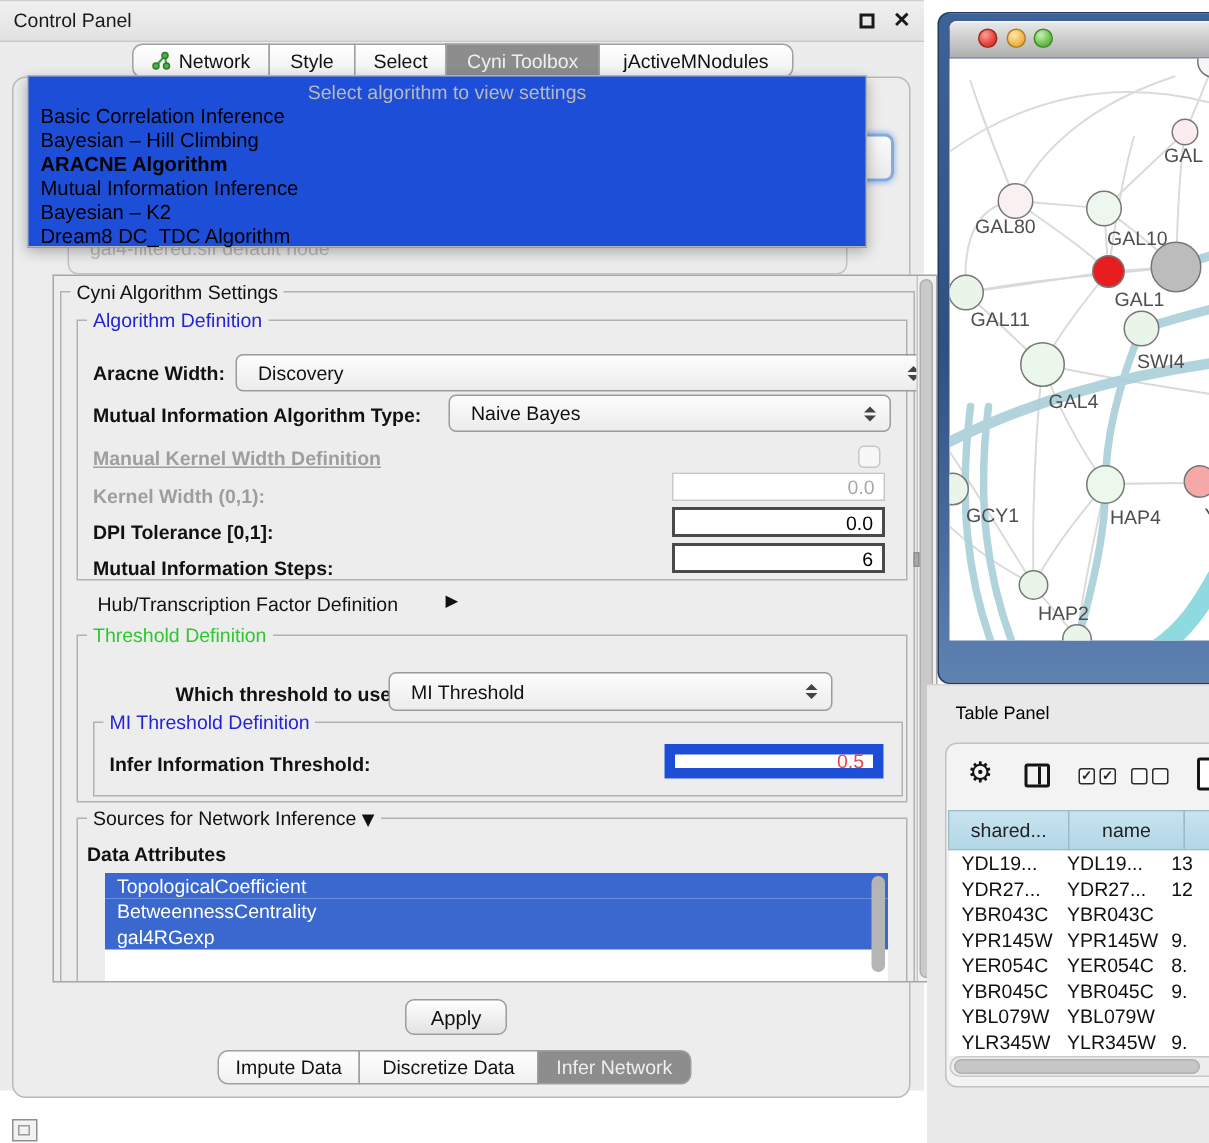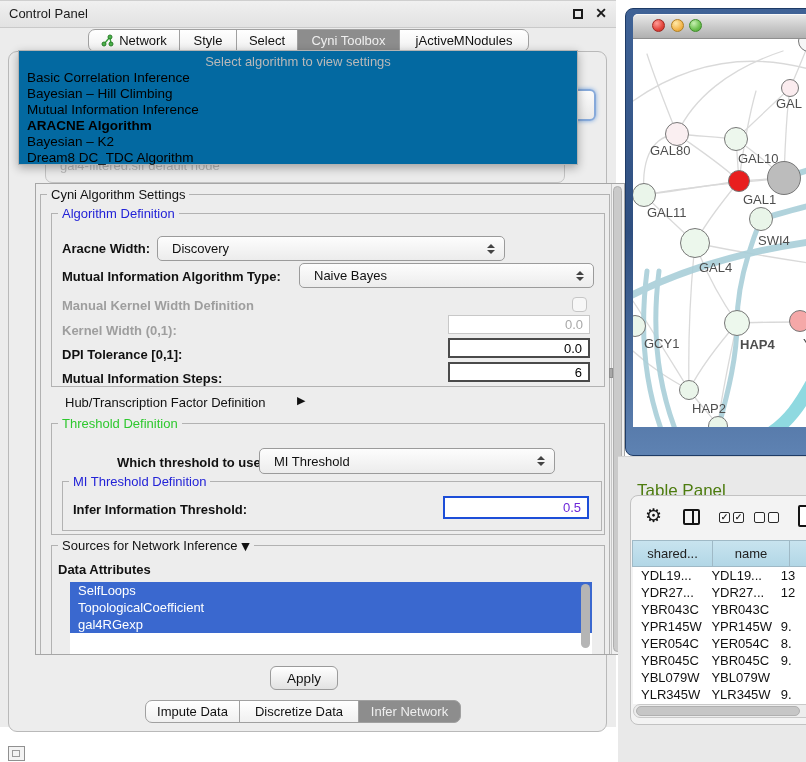--- a/index.html
+++ b/index.html
@@ -22,21 +22,21 @@
   .tabs-top { left:88px; top:28px; }
   .tabs-bottom { left:145px; top:699px; }
   .seg { display:flex; align-items:center; justify-content:center; gap:5px;
          background:linear-gradient(#ffffff,#f0f0f0); border:1px solid #a0a0a0; margin-left:-1px;
          height:23px; font-size:13px; color:#111; white-space:nowrap; }
   .seg:first-child { border-radius:7px 0 0 7px; margin-left:0; }
   .seg:last-child { border-radius:0 7px 7px 0; }
   .seg.selected { background:#8d8d8d; color:#efefef; }
 
   
-  .popup { position:absolute; left:18px; top:49px; width:560px; height:115px; background:#0369a1;
+  .popup { position:absolute; left:18px; top:49px; width:560px; height:115px; background:#1d4ed8;
            border:1px solid #b3b3b3; box-shadow:0 3px 9px rgba(0,0,0,.3); z-index:40; padding-top:3px; }
   .popup-placeholder { text-align:center; color:#b9b9b9; height:16px; line-height:15px; font-size:13px; }
   .popup-item { height:16px; line-height:16px; padding-left:8px; font-size:13.5px; color:#000; }
   .popup-item.bold { font-weight:700; }
 
   
   .focus-frag { position:absolute; left:566px; top:88px; width:30px; height:32px; z-index:5;
                 border:2px solid #86a9da; border-radius:6px; background:linear-gradient(#fbfbfb,#e9e9e9);
                 box-shadow:0 0 4px #7aa7e0; }
   .hidden-combo { position:absolute; left:45px; top:142px; width:520px; height:40px; z-index:4;
@@ -63,21 +63,21 @@
            background:linear-gradient(#fdfdfd,#ececec); display:flex; align-items:center; padding-left:14px; font-size:13px; }
   .spinner { position:absolute; right:9px; top:50%; transform:translateY(-50%); display:flex; flex-direction:column; gap:2px; }
   .spinner i { display:block; width:0; height:0; border-left:4px solid transparent; border-right:4px solid transparent; }
   .spinner .up { border-bottom:4px solid #444; }
   .spinner .down { border-top:4px solid #444; }
 
   .field { position:absolute; background:#fff; display:flex; align-items:center; justify-content:flex-end;
            padding-right:6px; font-size:13px; }
   .field.disabled { border:1px solid #c8c8c8; color:#a8a8a8; }
   .field.strong { border:2px solid #4a4a4a; color:#000; }
-  .field.normal { border:2px solid #1d4ed8; color:#6d28d9;padding-left:12px; }
+  .field.normal { border:7px solid #1d4ed8; color:#ef4444;padding-left:12px; }
 
   .checkbox { position:absolute; width:15px; height:15px; border:1px solid #c6c6c6; border-radius:4px; background:#f7f7f7; }
 
   .tri { font-family:"DejaVu Sans",sans-serif; font-size:11px; color:#111; }
 
   .attr-list { position:absolute; left:18px; top:36px; width:522px; height:76px; background:#fff; }
   .attr-item { height:17px; line-height:17px; padding-left:8px; background:#3a68cf; color:#fff; font-size:13px; }
   .attr-scroll { position:absolute; right:2px; top:2px; width:9px; height:64px; background:#b5b5b5; border-radius:5px; }
 
   .apply-btn { position:absolute; left:270px; top:665px; width:68px; height:24px; border:1px solid #9b9b9b;
@@ -99,21 +99,21 @@
   .light.red { left:19px; background:radial-gradient(circle at 35% 30%,#ff9d97,#e3443c 60%,#b92f28); border:1px solid #9f2620; }
   .light.yellow { left:38px; background:radial-gradient(circle at 35% 30%,#ffe9a8,#f3b64d 60%,#d99a2b); border:1px solid #b07f22; }
   .light.green { left:56px; background:radial-gradient(circle at 35% 30%,#c7f0b2,#6cc04f 60%,#4a9f33); border:1px solid #3f8c2a; }
   .net-canvas { position:absolute; left:7px; top:30px; width:183px; height:388px; background:#fff; overflow:hidden; }
   .net-canvas svg { position:absolute; left:0; top:0; }
   .net-node { position:absolute; border:1px solid #777; border-radius:50%; }
   .net-label { position:absolute; font-size:13px; color:#4e4e4e; white-space:nowrap; }
 
   
   .right-bg { position:absolute; left:618px; top:456px; width:188px; height:306px; background:#e9e9e9; border-top:1px solid #d4d4d4; }
-  .tp-title { position:absolute; left:19px; top:24px; font-size:17px; color:#4d7c0f; }
+  .tp-title { position:absolute; left:19px; top:11px; font-size:12px; color:#000000; }
   .tp-box { position:absolute; left:12px; top:38px; width:184px; height:230px; background:#f3f3f3;
             border:1px solid #c2c2c2; border-radius:8px; }
   .tp-gear { position:absolute; left:14px; top:8px; font-family:"DejaVu Sans",sans-serif; font-size:19px; color:#141414; }
   .tp-colicon { position:absolute; left:52px; top:13px; width:17px; height:16px; border:2px solid #141414; border-radius:2px; }
   .tp-colicon i { position:absolute; left:50%; top:0; bottom:0; width:2px; background:#141414; display:block; }
   .cb { position:absolute; width:11px; height:11px; border:1.5px solid #2a2a2a; border-radius:2px; font-size:9px;
         line-height:9px; text-align:center; color:#2a2a2a; font-weight:700; background:#fafafa; }
   .tp-particon { position:absolute; left:167px; top:9px; width:20px; height:22px; border:2px solid #141414; border-radius:2px; background:#fff; }
   .tp-header { position:absolute; left:2px; top:44px; display:flex; height:27px; }
   .tp-hcell { background:linear-gradient(#c8e3ef,#b2d7e6); border:1px solid #9fb9c6; margin-left:-1px;
@@ -168,53 +168,53 @@
     <div class="focus-frag"></div>
 
     <div class="hidden-combo">
       <span>gal4-filtered.sif default node</span>
     </div>
 
     <div class="popup">
       <div class="popup-placeholder">Select algorithm to view settings</div>
       <div class="popup-item">Basic Correlation Inference</div>
       <div class="popup-item">Bayesian – Hill Climbing</div>
+      <div class="popup-item bold">ARACNE Algorithm</div>
       <div class="popup-item">Mutual Information Inference</div>
-      <div class="popup-item bold">ARACNE Algorithm</div>
       <div class="popup-item">Bayesian – K2</div>
       <div class="popup-item">Dream8 DC_TDC Algorithm</div>
     </div>
 
     <div class="settings">
 
       <div class="group" style="left:4px; top:10px; width:570px; height:920px;">
         <span class="group-title">Cyni Algorithm Settings</span>
 
         <div class="group" style="left:10px; top:18px; width:554px; height:174px;">
           <span class="group-title blue">Algorithm Definition</span>
 
           <span class="lbl bold" style="left:10px; top:27px;">Aracne Width:</span>
-          <div class="combo" style="left:105px; top:22px; width:348px;">
+          <div class="combo" style="left:105px; top:22px; width:466px;">
             <span>Discovery</span>
             <span class="spinner">
                 <i class="up"></i>
                 <i class="down"></i>
               </span>
           </div>
 
           <span class="lbl bold" style="left:10px; top:55px;">Mutual Information Algorithm Type:</span>
           <div class="combo" style="left:247px; top:49px; width:295px;">
             <span>Naive Bayes</span>
             <span class="spinner">
                 <i class="up"></i>
                 <i class="down"></i>
               </span>
           </div>
 
-          <span class="lbl disabled" style="left:10px; top:84px;">Manual Kernel Width Definition</span>
+          <span class="lbl disabled" style="left:10px; top:84px;text-decoration:underline;">Manual Kernel Width Definition</span>
           <span class="checkbox" style="left:520px; top:83px;"></span>
 
           <span class="lbl disabled" style="left:10px; top:109px;">Kernel Width (0,1):</span>
           <div class="field disabled" style="left:396px; top:101px; width:142px; height:19px;">
             <span>0.0</span>
           </div>
 
           <span class="lbl bold" style="left:10px; top:133px;">DPI Tolerance [0,1]:</span>
           <div class="field strong" style="left:396px; top:124px; width:142px; height:20px;">
             <span>0.0</span>
@@ -250,22 +250,22 @@
           </div>
         </div>
 
         <div class="group" style="left:10px; top:350px; width:554px; height:300px;">
           <span class="group-title">
             <span>Sources for Network Inference</span>
             <span class="tri">▼</span>
           </span>
           <span class="lbl bold" style="left:6px; top:16px;">Data Attributes</span>
           <div class="attr-list">
-            <div class="attr-item">SelfLoops</div>
             <div class="attr-item">TopologicalCoefficient</div>
+            <div class="attr-item">BetweennessCentrality</div>
             <div class="attr-item">gal4RGexp</div>
             <div class="attr-scroll"></div>
           </div>
         </div>
       </div>
 
       <div class="vscroll">
         <div class="thumb"></div>
       </div>
     </div>
@@ -351,21 +351,21 @@
           <div class="net-node" style="left: 134px; top: 122px; height: 34px; width: 34px; background: rgb(188, 188, 188);"></div>
           <div class="net-node" style="left: -1px; top: 144px; height: 24px; width: 24px; background: rgb(234, 245, 234);"></div>
           <span class="net-label" style="left: 14px; top: 166px;">GAL11</span>
           <div class="net-node" style="left: 116px; top: 168px; height: 24px; width: 24px; background: rgb(233, 245, 233);"></div>
           <span class="net-label" style="left: 125px; top: 194px;">SWI4</span>
           <div class="net-node" style="left: 47px; top: 189px; height: 30px; width: 30px; background: rgb(236, 247, 236);"></div>
           <span class="net-label" style="left: 66px; top: 221px;">GAL4</span>
           <div class="net-node" style="left: -9px; top: 276px; height: 22px; width: 22px; background: rgb(234, 245, 234);"></div>
           <span class="net-label" style="left: 11px; top: 297px;">GCY1</span>
           <div class="net-node" style="left: 91px; top: 271px; height: 26px; width: 26px; background: rgb(237, 248, 237);"></div>
-          <span class="net-label" style="left: 107px; top: 298px; font-weight: bold;">HAP4</span>
+          <span class="net-label" style="left: 107px; top: 298px;">HAP4</span>
           <div class="net-node" style="left: 156px; top: 271px; height: 22px; width: 22px; background: rgb(245, 168, 168);"></div>
           <span class="net-label" style="left: 170px; top: 297px;">Y</span>
           <div class="net-node" style="left: 46px; top: 341px; height: 20px; width: 20px; background: rgb(234, 245, 234);"></div>
           <span class="net-label" style="left: 59px; top: 362px;">HAP2</span>
           <div class="net-node" style="left: 75px; top: 377px; height: 20px; width: 20px; background: rgb(233, 245, 233);"></div>
         </div>
     </div>
   </div>
 
   <div class="right-bg">

